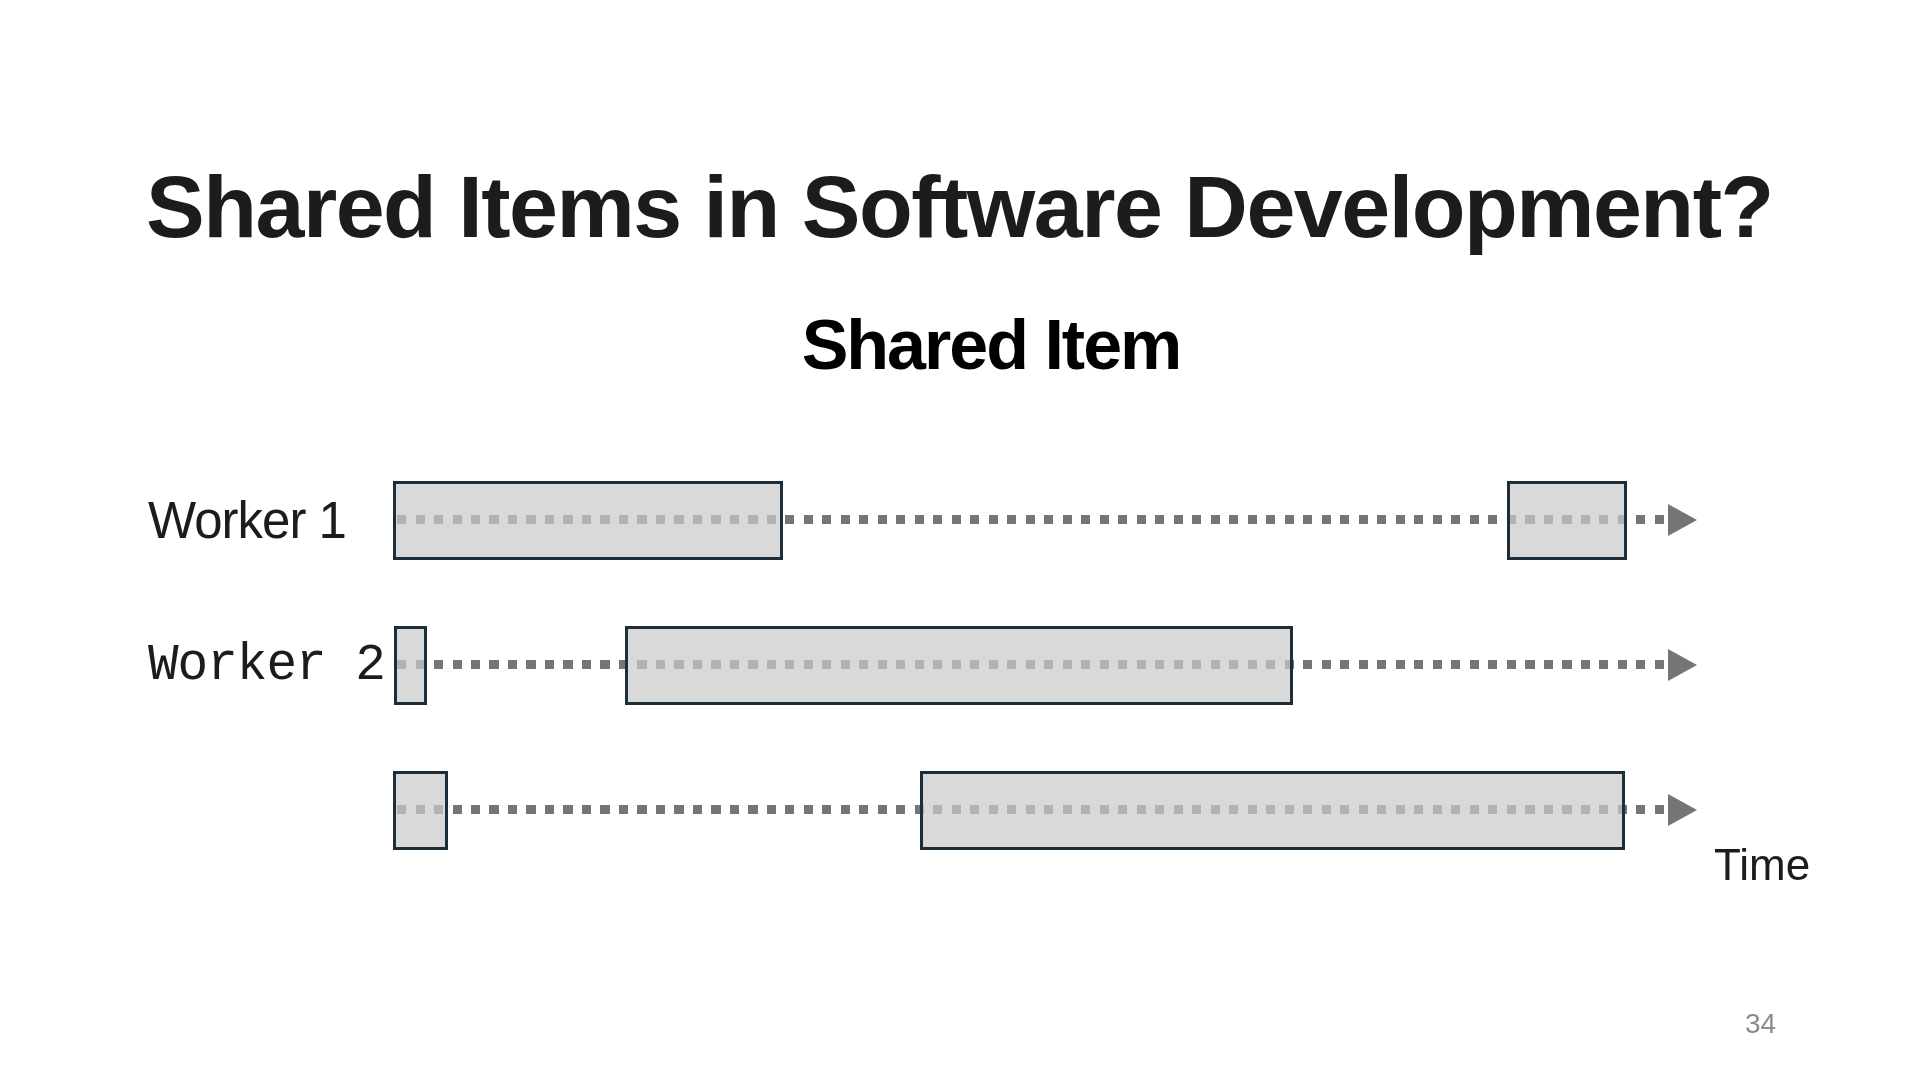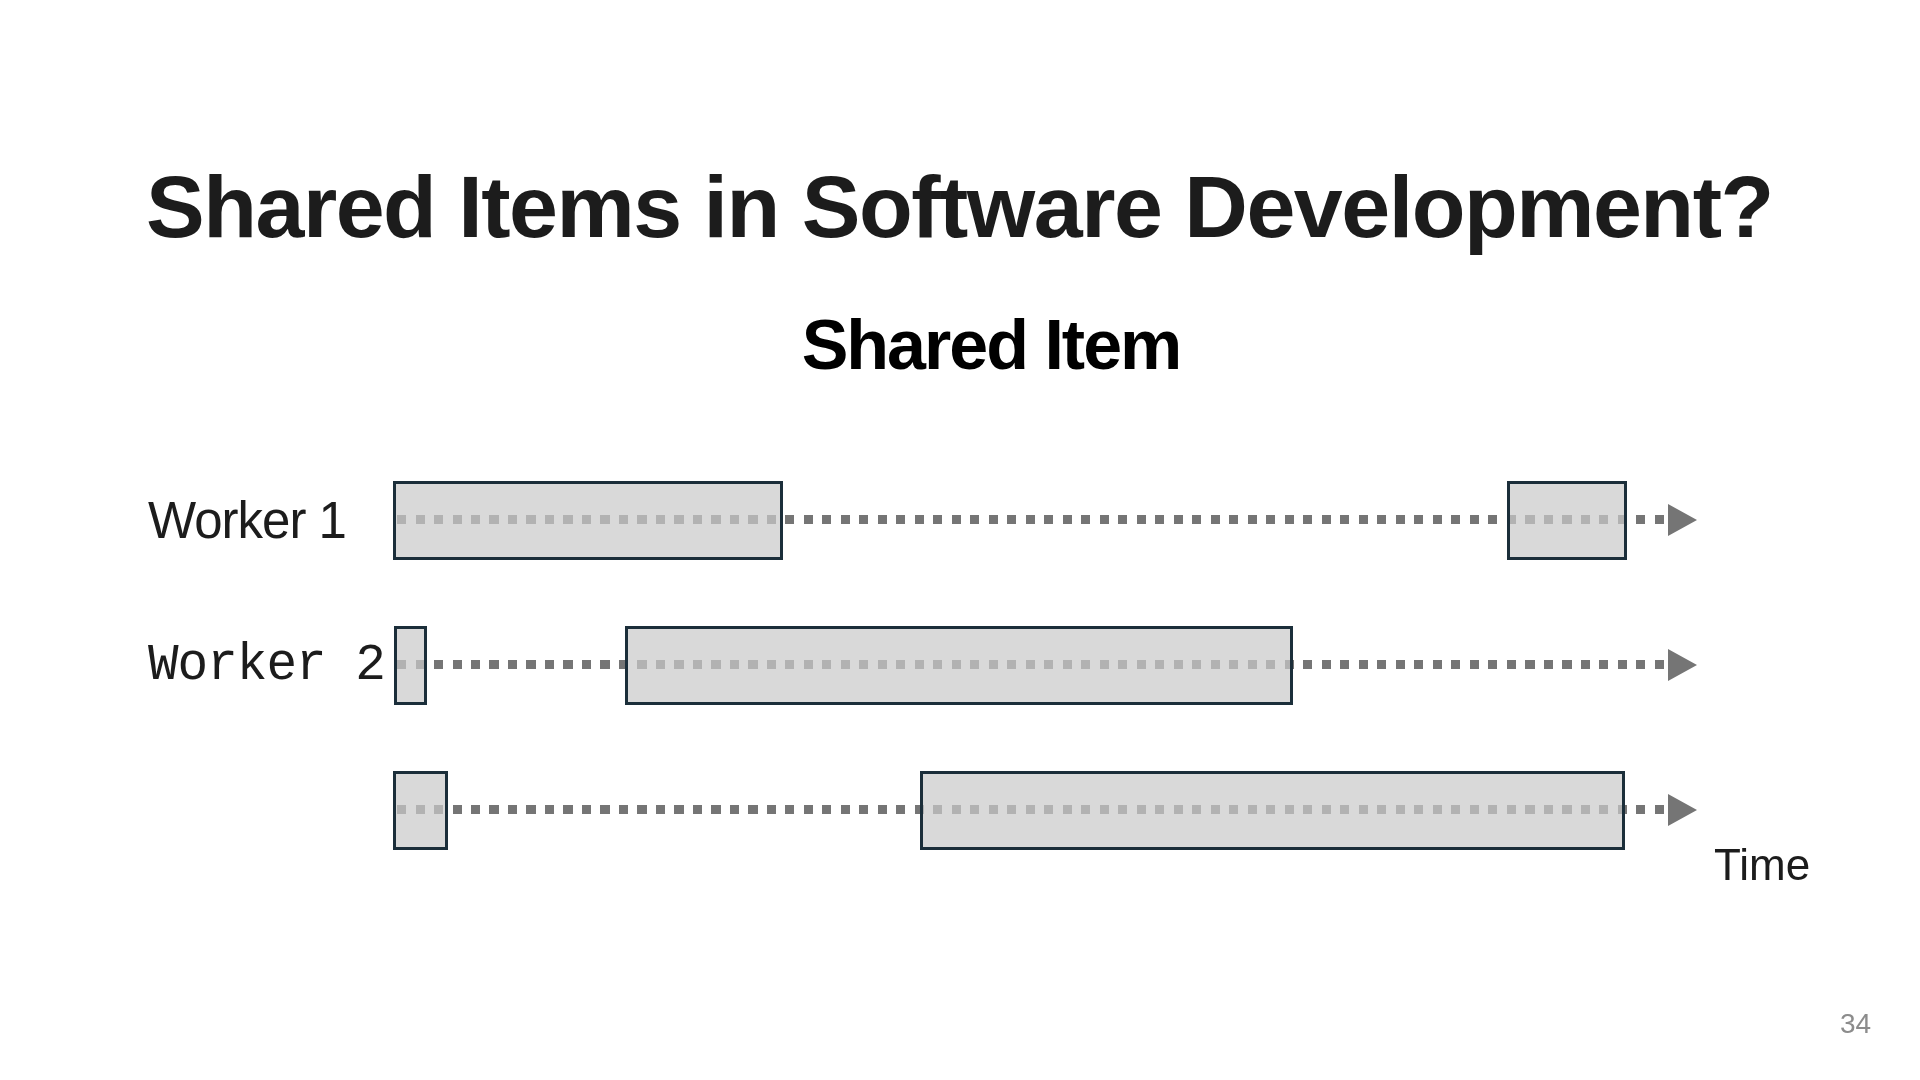--- a/index.html
+++ b/index.html
@@ -78,21 +78,21 @@
     position:absolute;
     left:1714px;top:843px;
     font-size:44px;
     font-weight:300;
     line-height:1;
     color:var(--title-color,#1c1c1c);
     white-space:nowrap;
   }
   .page-number{
     position:absolute;
-    left:1840px;top:1010px;
+    left:1745px;top:1010px;
     font-size:28px;
     line-height:1;
     color:var(--page-num-color,#8c8c8c);
   }
 </style>
 </head>
 <body>
 
 <div class="slide">
 

